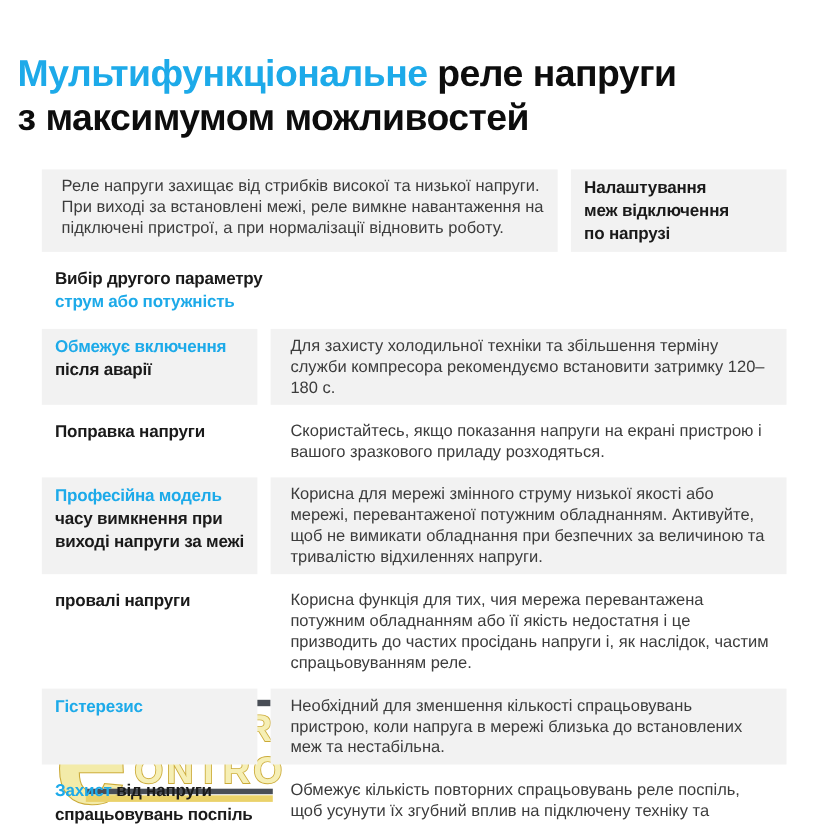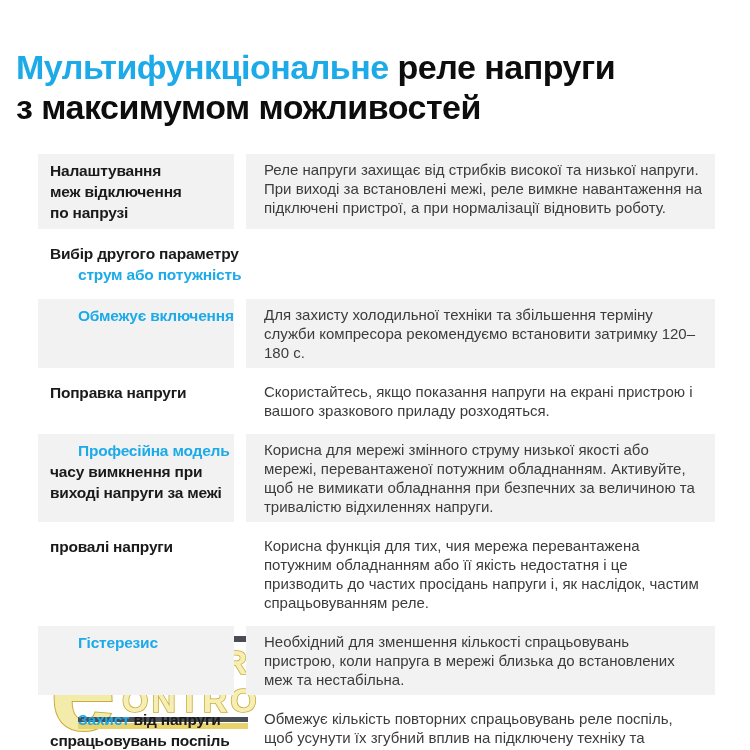--- a/index.html
+++ b/index.html
@@ -18,21 +18,21 @@
   .row { display:flex; gap:12px; margin-bottom:8px; }
   .row.shaded .cell { background:var(--row-bg); }
   .cell { box-sizing:border-box; }
   .cell.left  { flex:none; width:196px; padding:6px 0 6px 12px; }
   .cell.right { flex:1; padding:6px 11px 6px 18px; }
 
   .hline {
     font-weight:700; font-size:15.5px; line-height:21px;
     color:#1a1a1a; white-space:nowrap; letter-spacing:-0.2px;
   }
-  .hline .accent { color:var(--accent);margin-left:28px; }
+  .hline .accent { color:var(--accent); }
 
   .cell.right p {
     margin:0; font-size:15px; line-height:19px; color:#3c3c3c;
   }
 
   .watermark {
     position:absolute; left:50px; top:636px; z-index:0; opacity:0.95;
   }
   .watermark text {
     font-family:"Liberation Sans", sans-serif; font-weight:700;
@@ -50,38 +50,39 @@
     <text x="72" y="38" font-size="34" letter-spacing="3" fill="#f6efb2" stroke="#c9a62e" stroke-width="1.6">LECTRO</text>
     <text x="72" y="76" font-size="34" letter-spacing="3" fill="#f6efb2" stroke="#c9a62e" stroke-width="1.6">ONTROL</text>
     <rect x="28" y="81" width="170" height="5" fill="#40454d"></rect>
     <rect x="28" y="87" width="170" height="6" fill="#e9d063"></rect>
   </svg>
 
   <h1 class="title"><span class="accent">Мультифункціональне</span><span> реле напруги</span><br><span>з максимумом можливостей</span></h1>
 
   <div id="rows">
       <div class="row shaded">
+        <div class="cell right">
+          <p>Реле напруги захищає від стрибків високої та низької напруги. При виході за встановлені межі, реле вимкне навантаження на підключені пристрої, а при нормалізації відновить роботу.</p>
+        </div>
         <div class="cell left">
           <div class="hline"><span>Налаштування</span></div>
           <div class="hline"><span>меж відключення</span></div>
           <div class="hline"><span>по напрузі</span></div>
-        </div>
-        <div class="cell right">
-          <p>Реле напруги захищає від стрибків високої та низької напруги. При виході за встановлені межі, реле вимкне навантаження на підключені пристрої, а при нормалізації відновить роботу.</p>
         </div>
       </div>
       <div class="row">
         <div class="cell left">
           <div class="hline"><span>Вибір другого параметру</span></div>
           <div class="hline"><span class="accent">струм або потужність</span></div>
         </div>
       </div>
       <div class="row shaded">
         <div class="cell left">
           <div class="hline"><span class="accent">Обмежує включення</span></div>
+          <div class="hline"><span>після аварії</span></div>
         </div>
         <div class="cell right">
           <p>Для захисту холодильної техніки та збільшення терміну служби компресора рекомендуємо встановити затримку 120–180 с.</p>
         </div>
       </div>
       <div class="row">
         <div class="cell left">
           <div class="hline"><span>Поправка напруги</span></div>
         </div>
         <div class="cell right">

